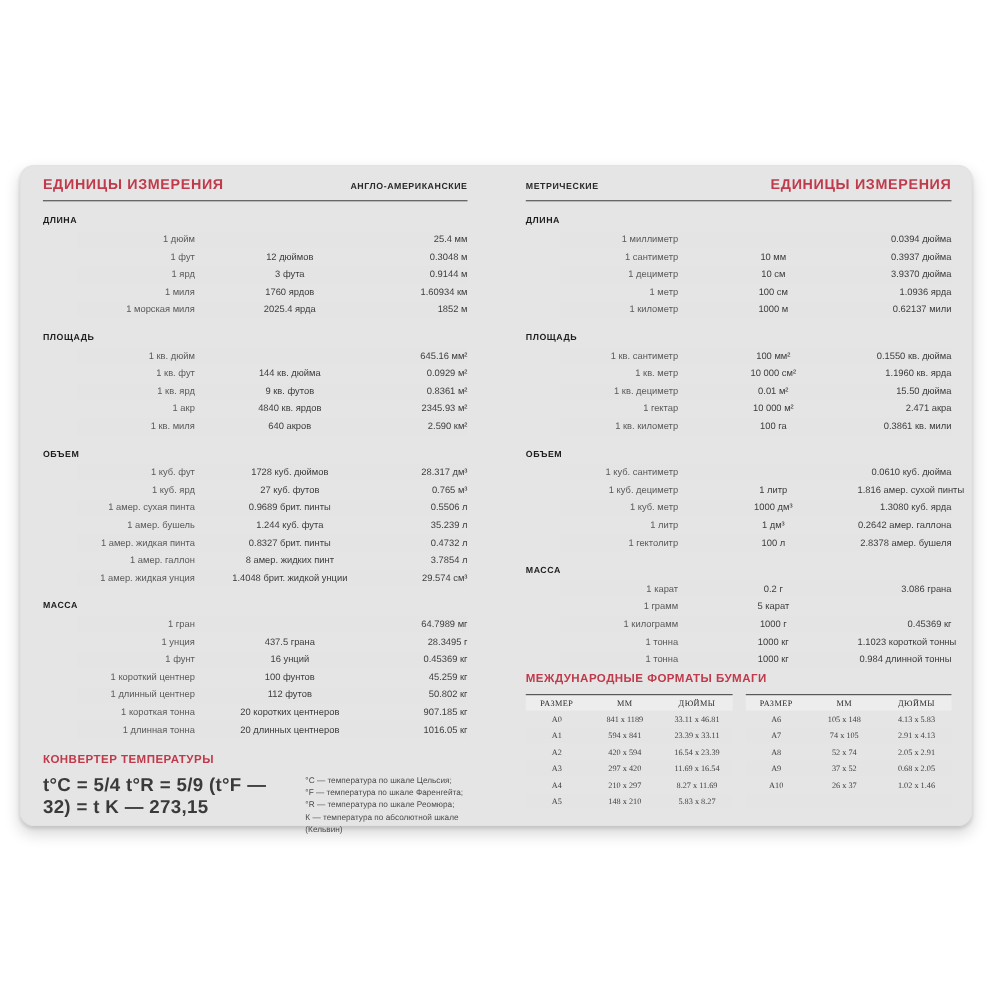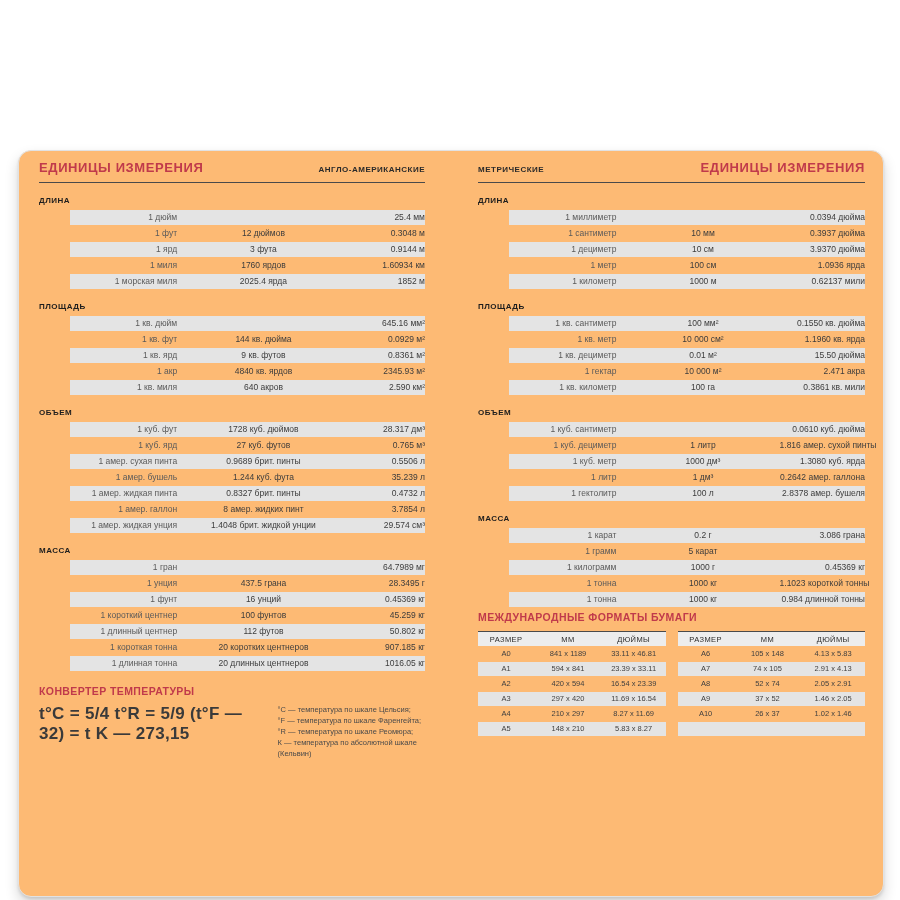--- a/index.html
+++ b/index.html
@@ -7,22 +7,22 @@
     width: 900px; height: 900px;
     background: #ffffff;
     font-family: "Liberation Sans", "DejaVu Sans", sans-serif;
     overflow: hidden;
   }
   .canvas { position: relative; width: 900px; height: 900px; }
 
   .card {
     position: absolute;
     left: 18px; top: 150px;
-    width: 866px; height: 747px;
-    background: #fdba74;
+    width: 866px; height: 601px;
+    background: #e5e5e5;
     border: 1px solid #e2e2e2;
     border-radius: 13px;
     box-shadow: 0 2px 3px rgba(0,0,0,0.10), 0 7px 14px rgba(0,0,0,0.16);
     display: flex;
   }
 
   .page { width: 50%; padding-top: 9px; }
   .page-left  { padding-left: 20px; padding-right: 26px; }
   .page-right { padding-left: 27px; padding-right: 18px; }
 
@@ -70,21 +70,21 @@
     flex: 0 0 53%;
     font-size: 17px; font-weight: bold; color: #3a3a3a;
     letter-spacing: 0.3px;
   }
   .temp-notes { flex: 1; padding-left: 8px; }
   .temp-note {
     font-size: 7.5px; line-height: 11px; color: #4a4a4a; margin-left: 26px;
   }
 
   .paper-block { margin-top: 4px; }
-  .paper-tables { display: flex; gap: 12px; margin-top: 8px; }
+  .paper-tables { display: flex; gap: 12px; margin-top: 8px; font-family: Liberation Serif, serif; }
   .ptable { flex: 1; }
   .prow {
     display: grid;
     grid-template-columns: 30% 36% 34%;
     height: 14px; line-height: 14px;
     margin-bottom: 1px;
     font-size: 7.5px; color: #3f3f3f;
     text-align: center; white-space: nowrap;
   }
   .prow.head {
@@ -430,21 +430,21 @@
                 <span>2.91 x 4.13</span>
               </div>
               <div class="prow">
                 <span>A8</span>
                 <span>52 x 74</span>
                 <span>2.05 x 2.91</span>
               </div>
               <div class="prow alt">
                 <span>A9</span>
                 <span>37 x 52</span>
-                <span>1.46 x 2.05</span>
+                <span>0.68 x 2.05</span>
               </div>
               <div class="prow">
                 <span>A10</span>
                 <span>26 x 37</span>
                 <span>1.02 x 1.46</span>
               </div>
               <div class="prow alt">
                 <span></span>
                 <span></span>
                 <span></span>

